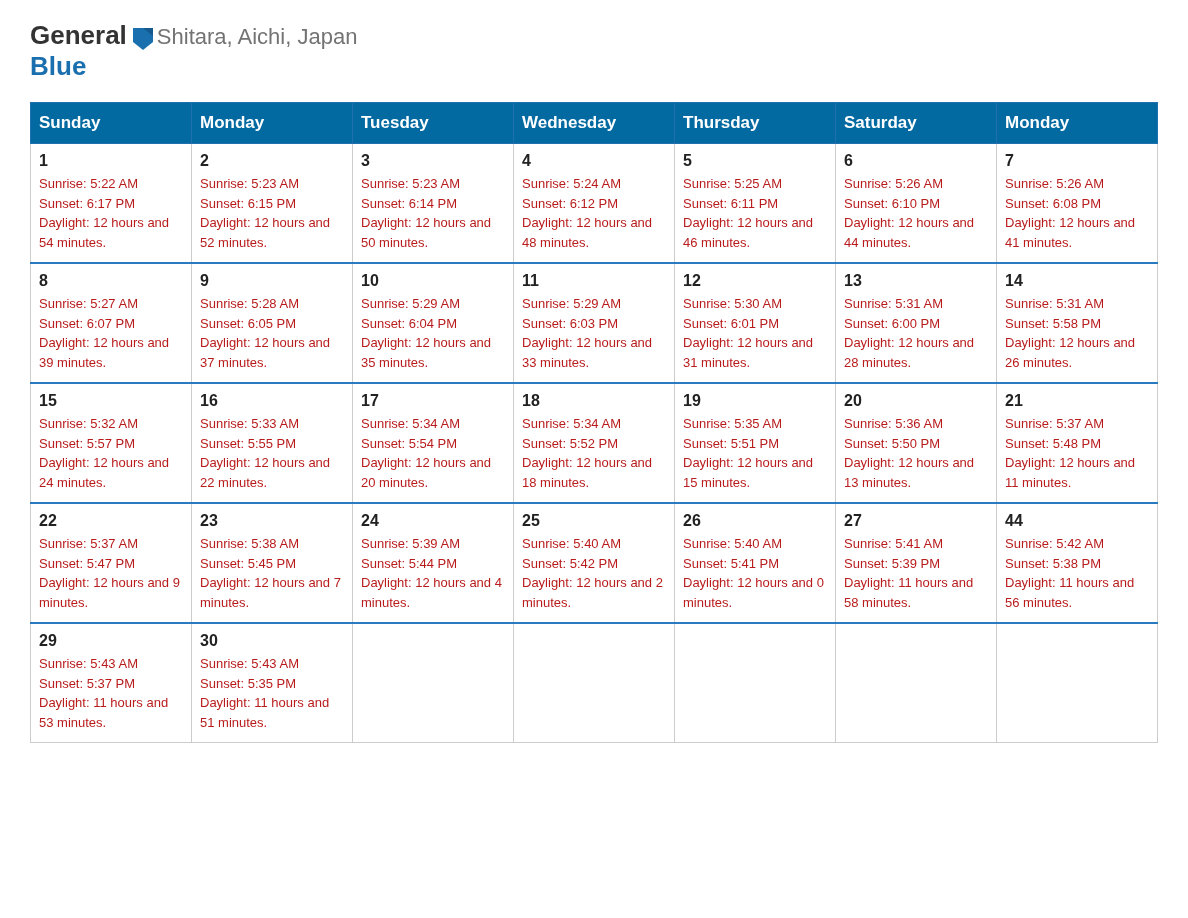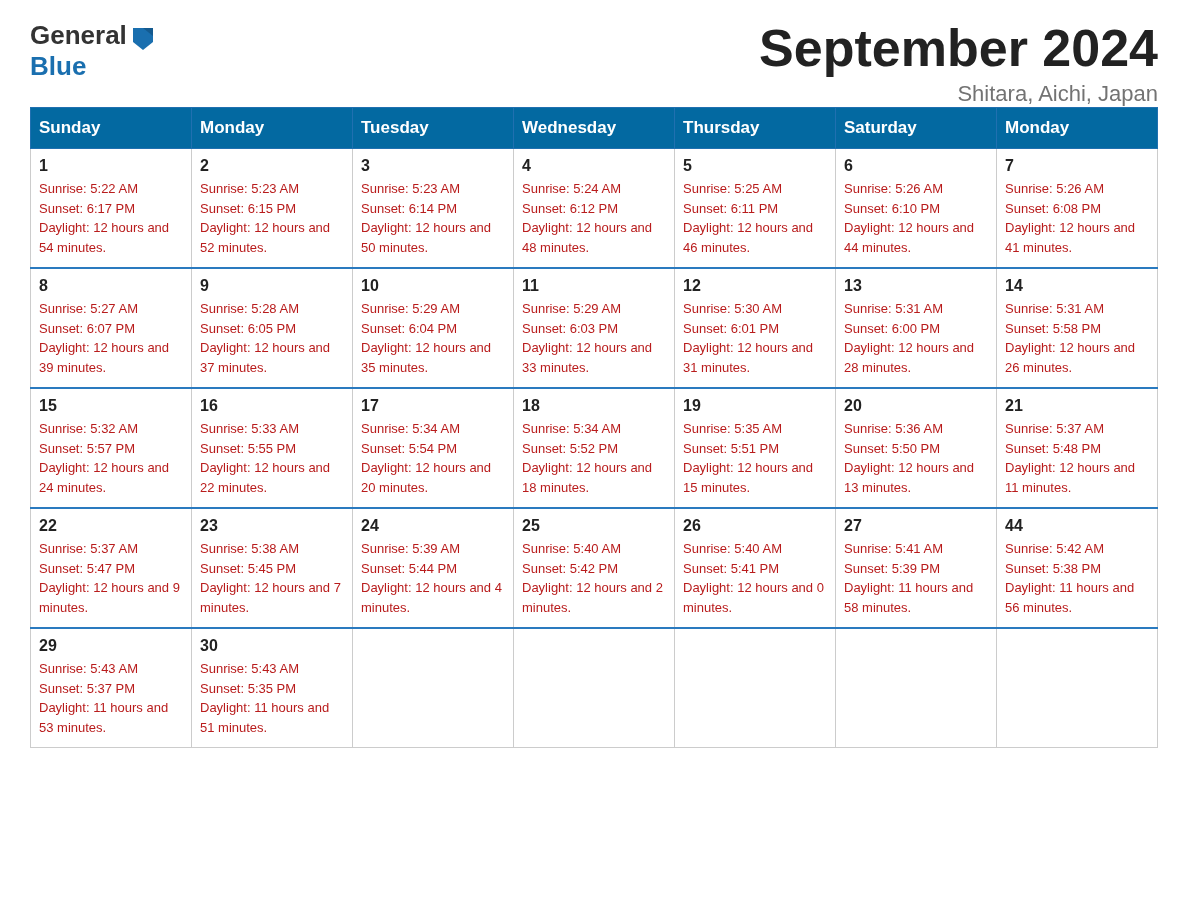--- a/index.html
+++ b/index.html
@@ -5,23 +5,23 @@
     * { box-sizing: border-box; margin: 0; padding: 0; }
     body {
       font-family: Arial, sans-serif;
       background: #fff;
       padding: 20px 30px;
       width: 1188px;
       min-height: 918px;
     }
     .header-area {
       display: flex;
-      justify-content: space-between;
+      justify-content: flex-start;
       align-items: flex-start;
-      gap: 20px;
+      margin-bottom: 20px;
     }
     .logo-text-general {
       font-size: 26px;
       font-weight: bold;
       color: #333;
     }
     .logo-text-blue {
       font-size: 26px;
       font-weight: bold;
       color: #1a6faf;
@@ -102,21 +102,20 @@
     <div class="logo-top">
       <span class="logo-text-general">General</span>
       <svg class="logo-icon" viewBox="0 0 28 28">
         <polygon points="4,6 24,6 24,20 14,28 4,20" fill="#1a6faf"></polygon>
         <polygon points="14,6 24,6 24,14" fill="#145a8f"></polygon>
       </svg>
     </div>
     <span class="logo-text-blue">Blue</span>
   </div>
   <div class="title-area">
-    <div class="calendar-title">September 2024</div>
     <div class="calendar-subtitle">Shitara, Aichi, Japan</div>
   </div>
 </div>
 
 <table class="calendar-table">
   <thead>
     <tr>
 
     <th>Sunday</th>
         <th>Monday</th>

